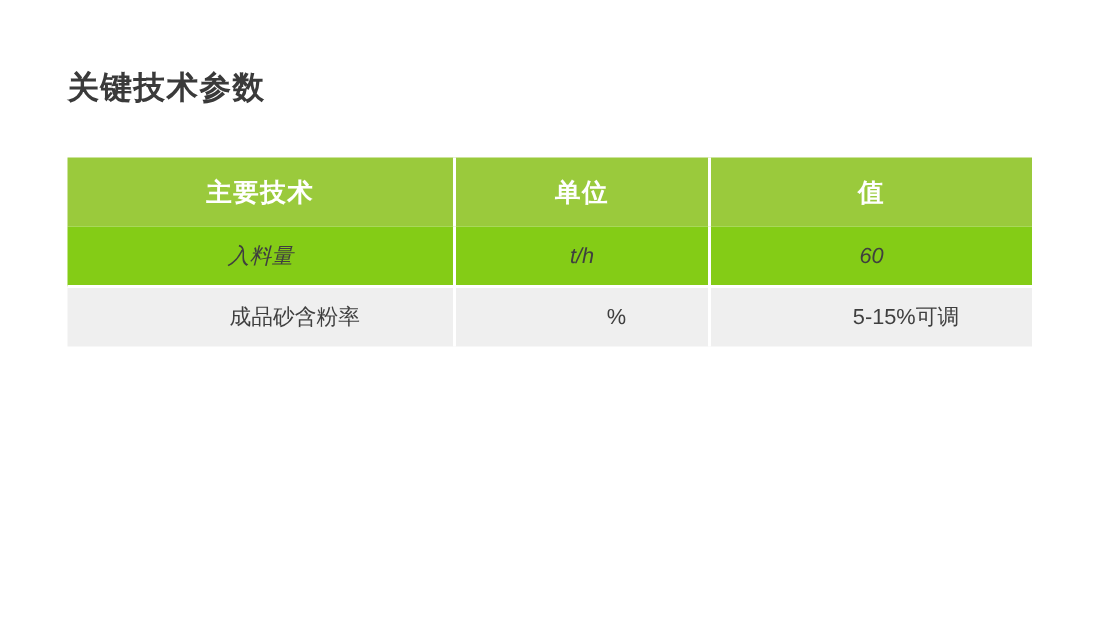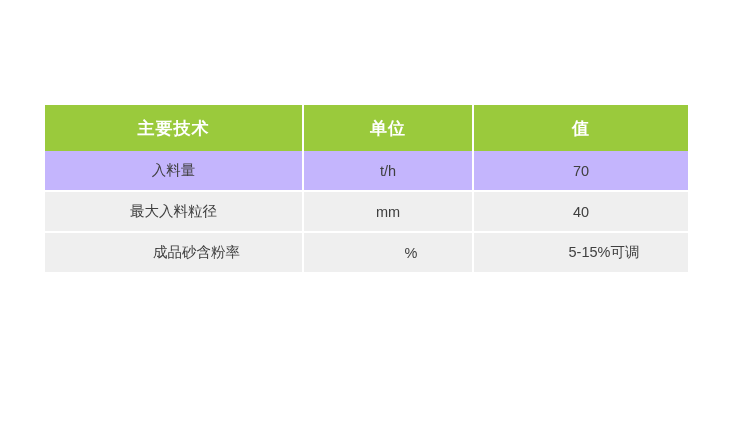--- a/index.html
+++ b/index.html
@@ -57,54 +57,50 @@
 
   table.spec td {
     height: 37px;
     text-align: center;
     font-size: 14.5px;
     color: #3f3f3f;
     border-right: 2px solid #ffffff;
     border-bottom: 2px solid #ffffff;
   }
   table.spec td:last-child { border-right: none; }
-  table.spec tr.row-even td { background: #c4b5fd; }
+  table.spec tr.row-even td { background: #84cc16; font-style: italic; }
   table.spec tr.row-odd td { background: #efefef; }
   table.spec tr:last-child td { border-bottom: none; padding-left: 47px; }
 </style>
 </head>
 <body>
 
 <div class="page">
 
+  <div class="page-title">关键技术参数</div>
 
   <div class="table-wrap">
     <table class="spec">
       <colgroup>
         <col class="c1">
           <col class="c2">
           <col class="c3">
       </colgroup>
       <thead>
         <tr>
           <th>主要技术</th>
           <th>单位</th>
           <th>值</th>
         </tr>
       </thead>
       <tbody>
         <tr class="row-even">
           <td>入料量</td>
           <td>t/h</td>
-          <td>70</td>
-        </tr>
-        <tr class="row-odd">
-          <td>最大入料粒径</td>
-          <td>mm</td>
-          <td>40</td>
+          <td>60</td>
         </tr>
         <tr class="row-odd">
           <td>成品砂含粉率</td>
           <td>%</td>
           <td>5-15%可调</td>
         </tr>
       </tbody>
     </table>
   </div>
 

